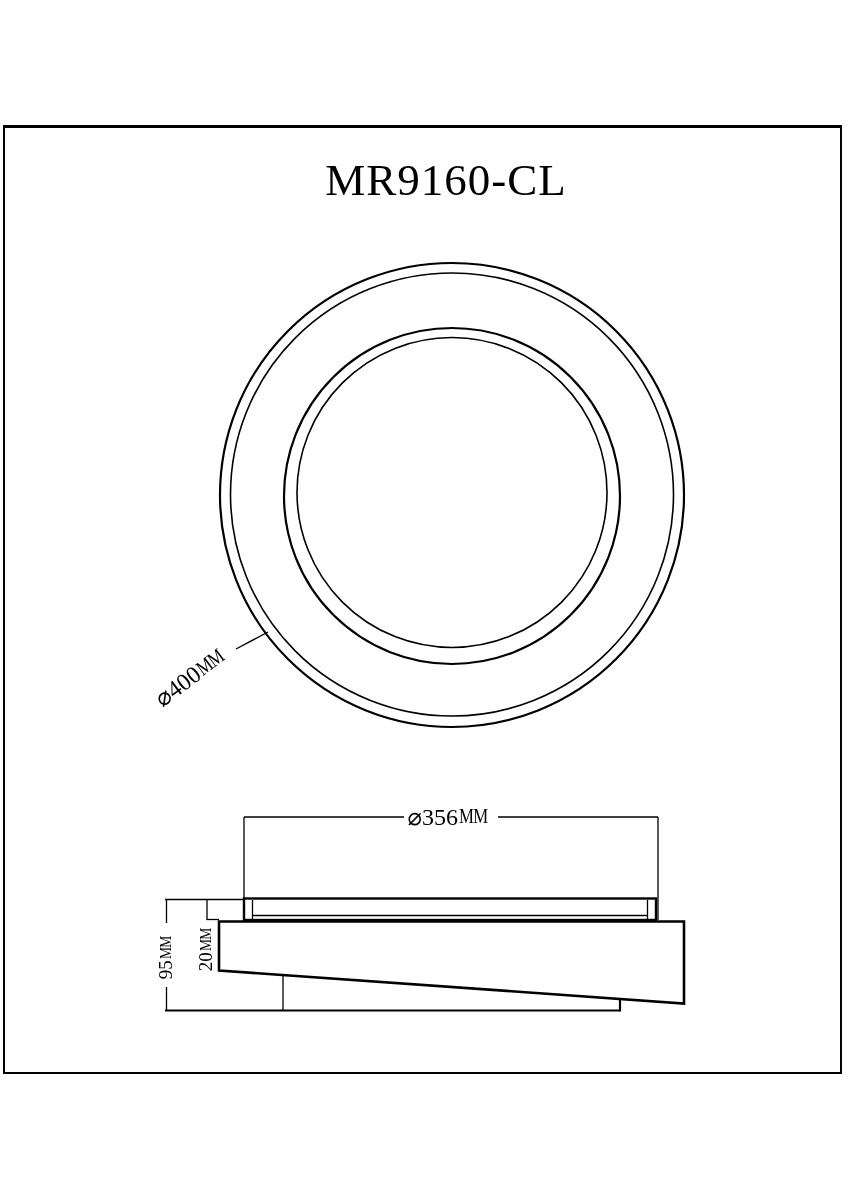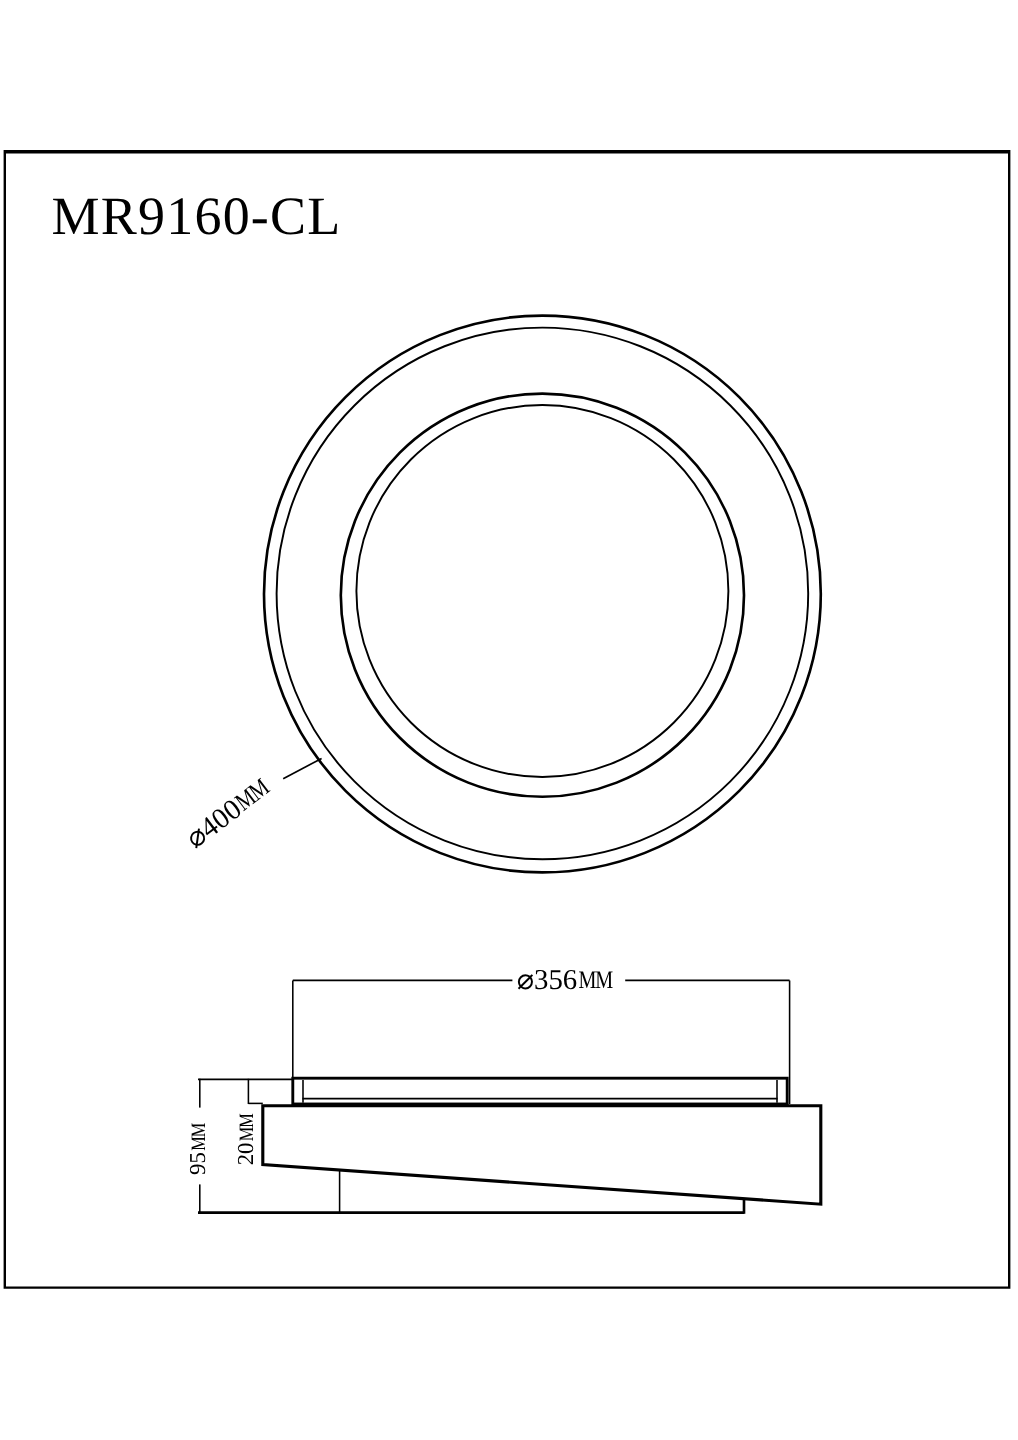--- a/index.html
+++ b/index.html
@@ -16,37 +16,37 @@
     left:3px;top:125px;
     width:839px;height:949px;
     box-sizing:border-box;
     border-style:solid;border-color:#000;
     border-width:3px 2px 2px 2px;
   }
   #drawing-svg{position:absolute;left:0;top:0;width:848px;height:1200px;}
   .label{position:absolute;white-space:nowrap;color:#000;}
   #title{
     left:43px;top:156px;width:806px;
-    text-align:left;
+    text-align:center;
     font-size:45px;line-height:1.1;
     letter-spacing:1px;
   }
   .dim{
     display:flex;align-items:center;justify-content:center;
     font-family:"Liberation Serif","DejaVu Sans",serif;
   }
   .unit{
     display:inline-block;
     transform:scaleX(0.8);
     transform-origin:left center;
     letter-spacing:-1px;
     margin-left:1px;
   }
   #dim356{
-    left:427px;top:803px;width:94px;height:27px;
+    left:404px;top:803px;width:94px;height:27px;
     background:#ffffff;
     font-size:24px;
   }
   #dim356 .unit{font-size:21px;}
   #dim400{
     left:165px;top:687px;height:24px;
     transform:rotate(-37deg);
     transform-origin:0% 100%;
     font-size:24px;
     justify-content:flex-start;

